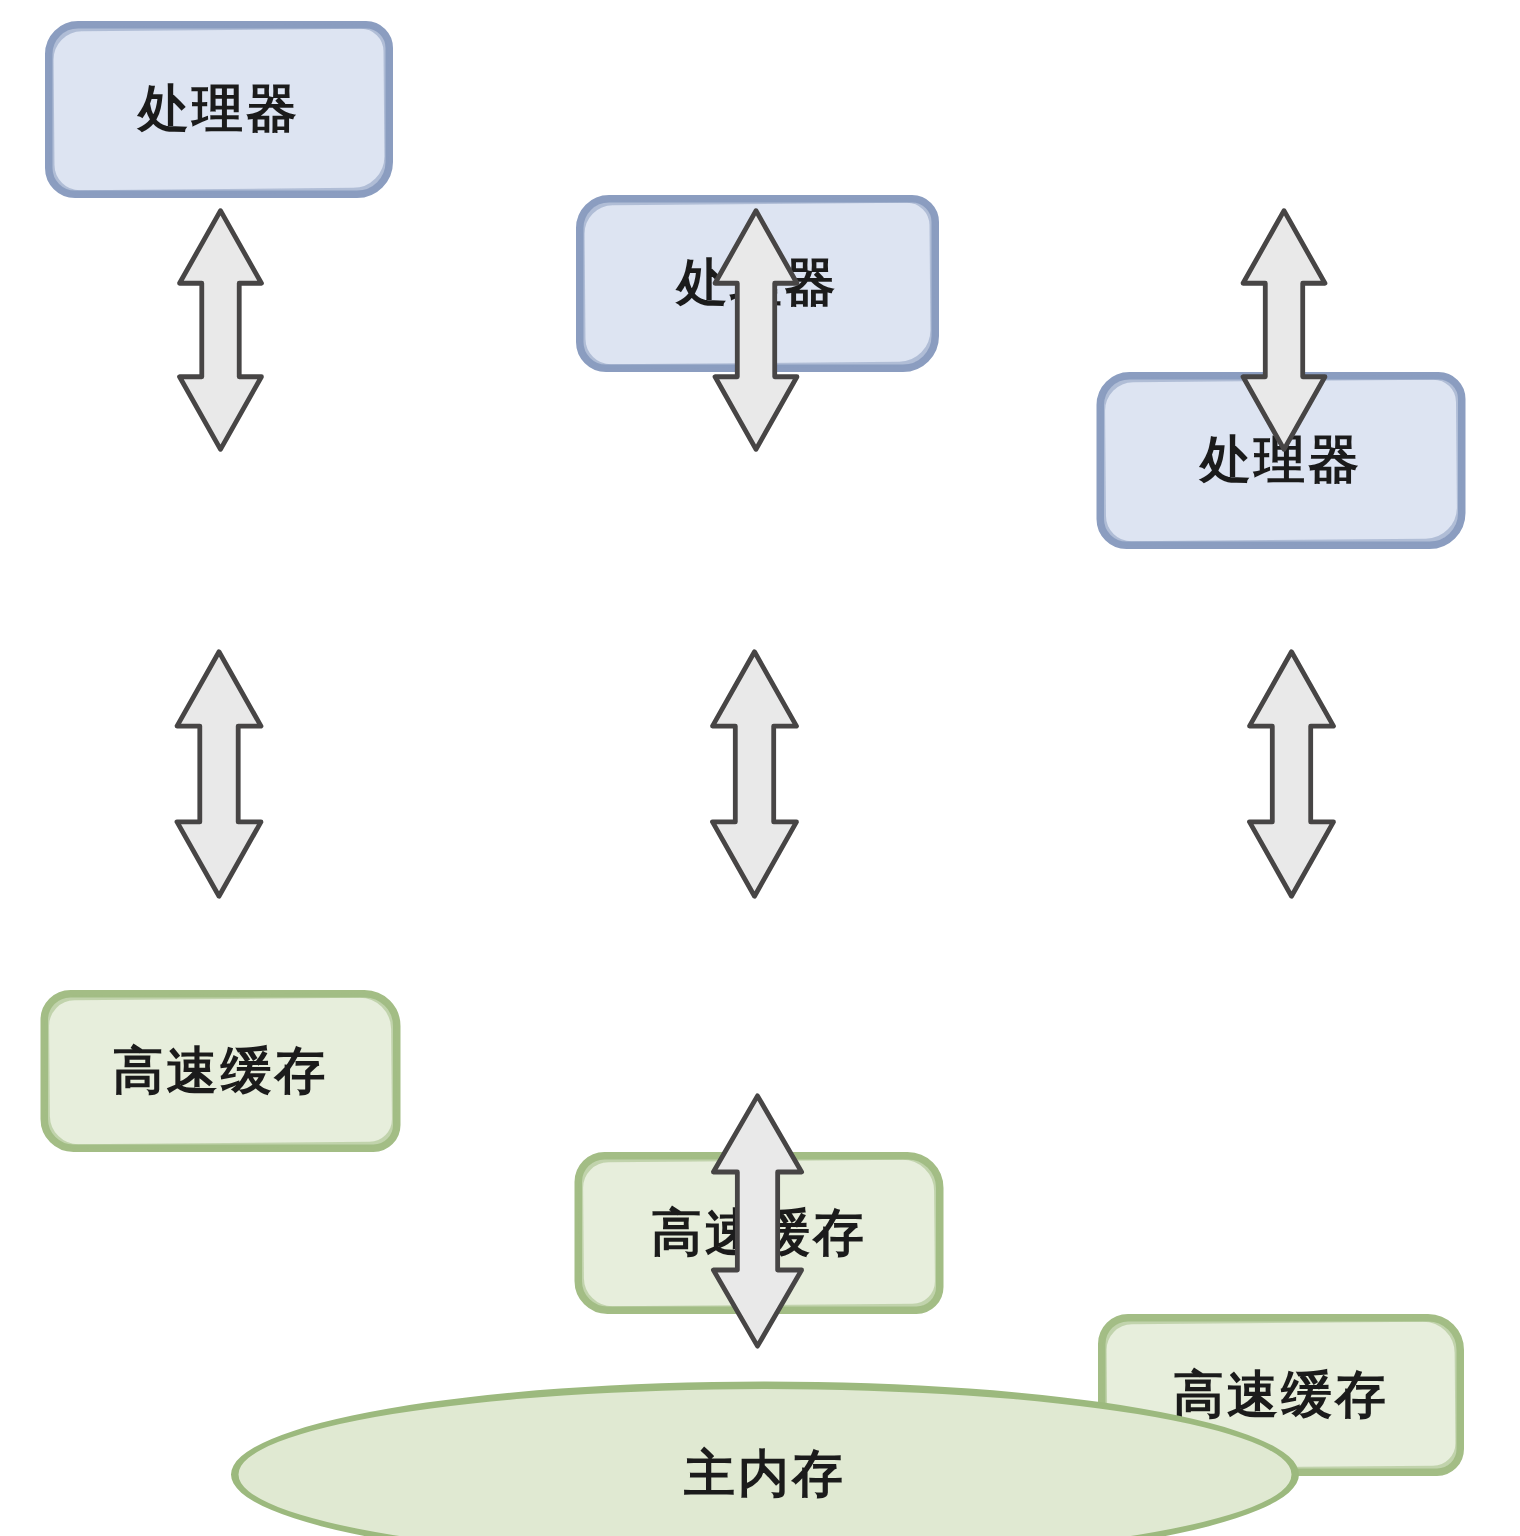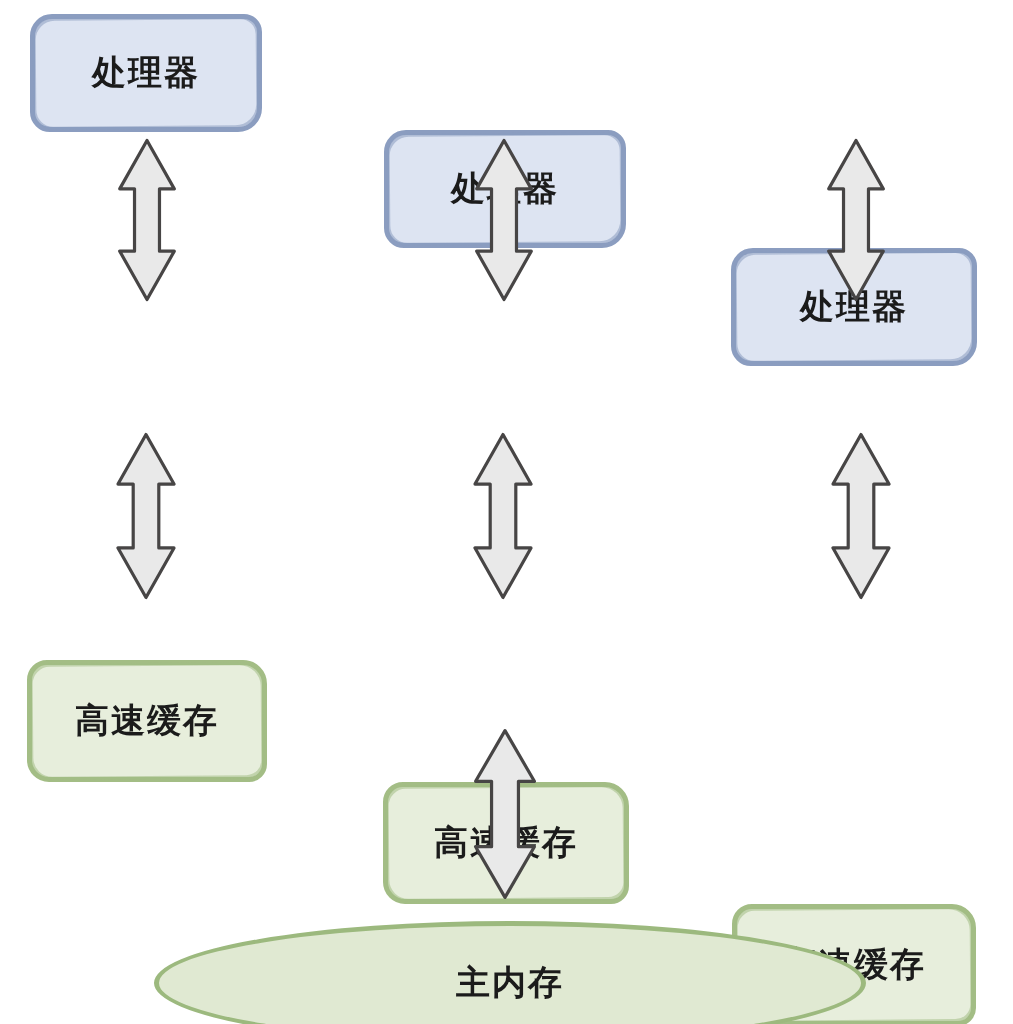--- a/index.html
+++ b/index.html
@@ -28,21 +28,21 @@
     transform:rotate(-0.5deg);opacity:.55;pointer-events:none;
   }
   .processor{
     background:var(--processor-fill);
     border:5px solid var(--processor-border);border-color:var(--processor-border);
     border-radius:22px 18px 24px 20px;height:118px;
   }
   .cache{
     background:var(--cache-fill);
     border:5px solid var(--cache-border);border-color:var(--cache-border);
-    border-radius:20px 24px 18px 22px;height:122px;
+    border-radius:20px 24px 18px 22px;height:108px;
   }
   .memory{
     background:var(--memory-fill);
     border:5px solid var(--memory-border);border-color:var(--memory-border);
     border-radius:50%;
     left:154px;top:921px;width:712px;height:124px;
   }
   .p1{left:30px;top:14px;width:232px;}
   .p2{left:384px;top:12px;width:242px;}
   .p3{left:731px;top:12px;width:246px;}

